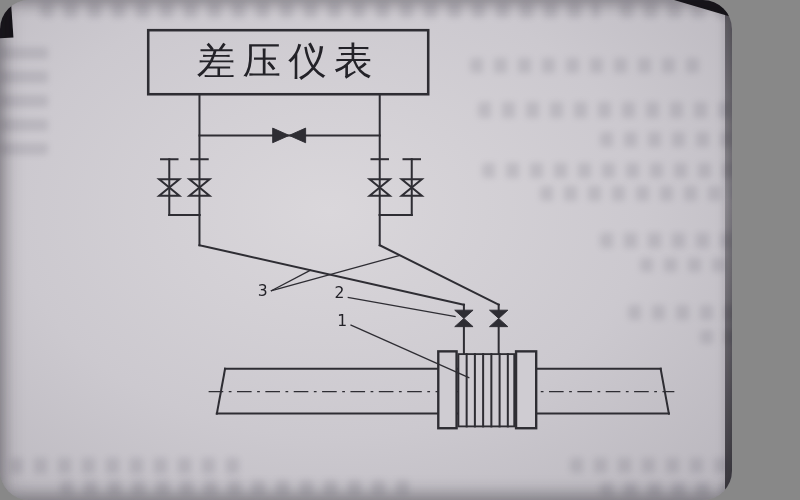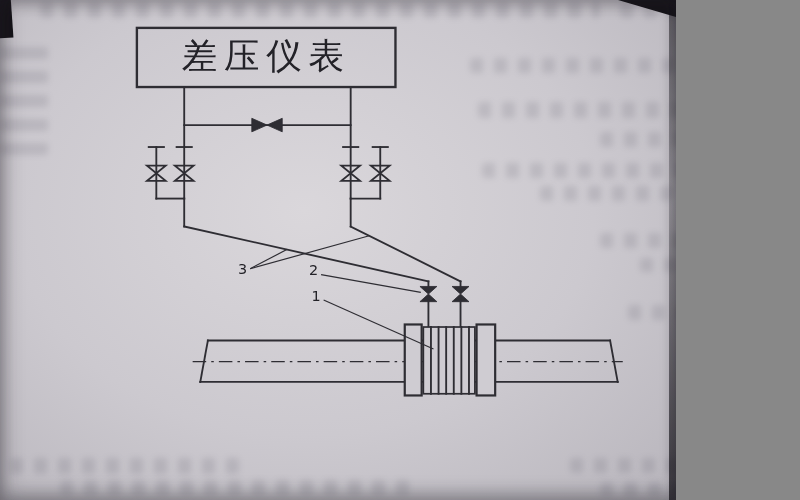--- a/index.html
+++ b/index.html
@@ -1,19 +1,20 @@
 <!DOCTYPE html>
 <html style="--line: #2e2d33; --ink: #232228; --paper: #cfccd2;"><head>
 <meta charset="utf-8">
 <style>
   html,body{margin:0;padding:0;background:#888;}
   #stage{
-    position:relative;width:676px;height:500px;overflow:hidden;
+    position:relative;width:732px;height:500px;overflow:hidden;
     background:radial-gradient(ellipse at 45% 42%, #dad7db 0%, #ccc9cf 55%, #b8b5bc 100%);
     font-family:"DejaVu Sans", sans-serif;
+    border-radius:29px;
   }
   
   .smudge{
     position:absolute;z-index:1;border-radius:4px;opacity:.26;filter:blur(3px);
     background:repeating-linear-gradient(90deg, rgba(84,82,96,.6) 0 13px, rgba(84,82,96,0) 13px 24px);
   }
   .smudge.v{
     background:repeating-linear-gradient(0deg, rgba(84,82,96,.6) 0 12px, rgba(84,82,96,0) 12px 24px);
   }
   

